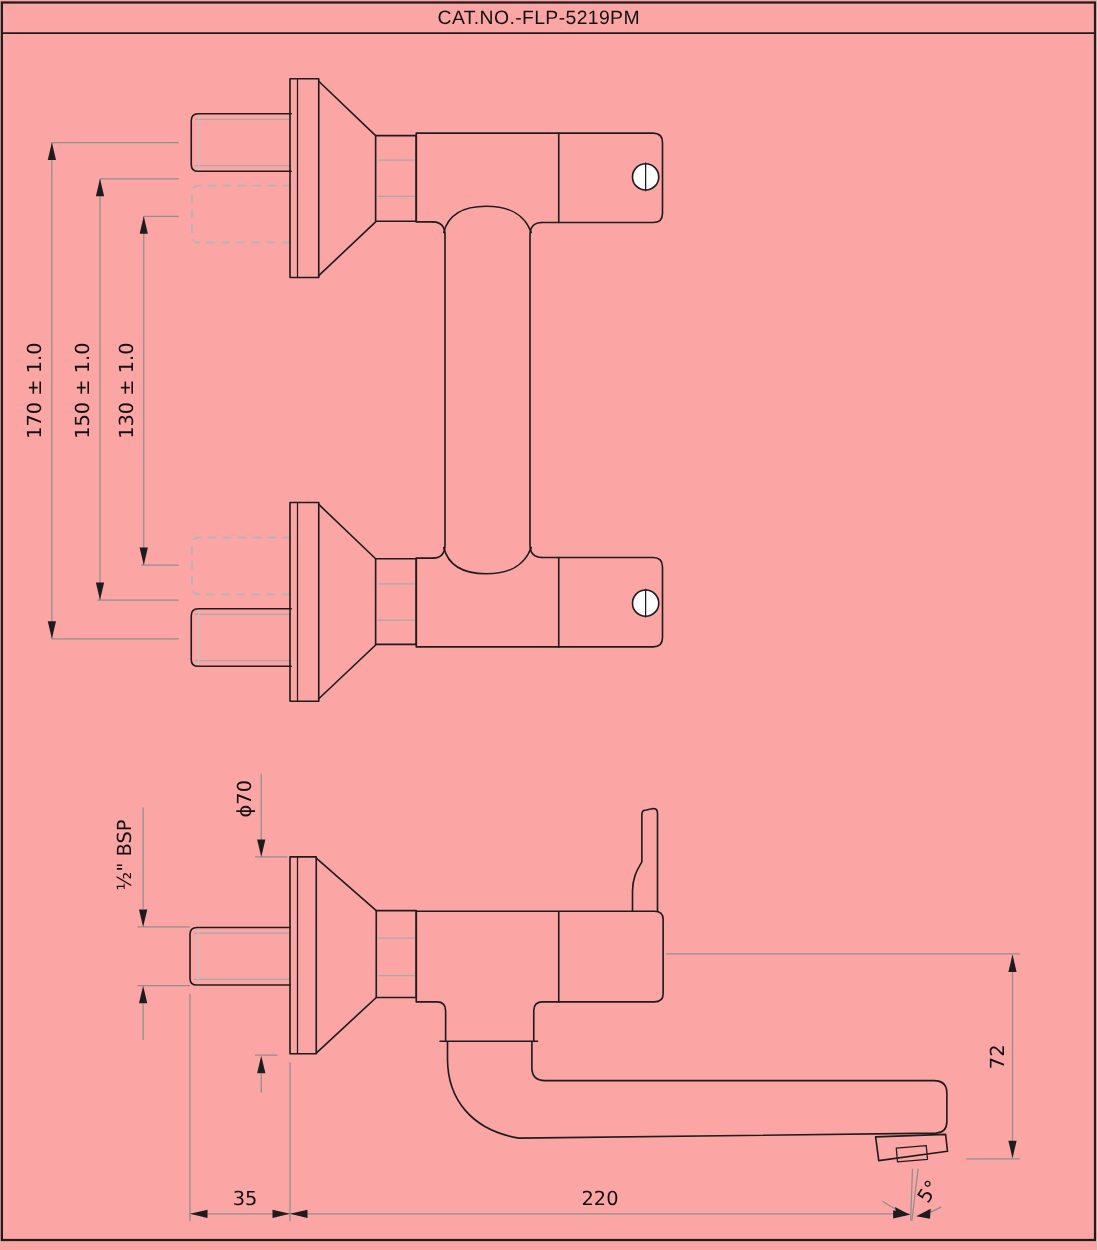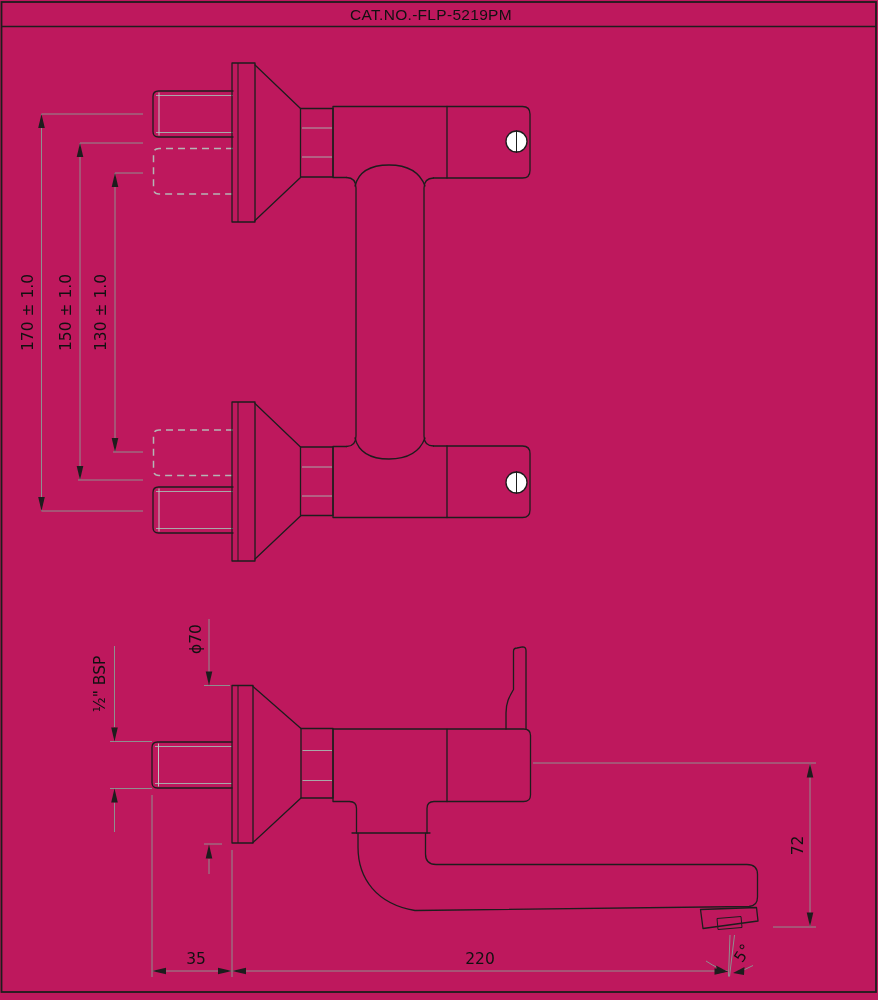--- a/index.html
+++ b/index.html
@@ -1,19 +1,19 @@
 <!DOCTYPE html>
 <html><head>
 <meta charset="utf-8">
 <style>
   html,body{margin:0;padding:0;background:#ffffff;}
   .sheet{
     position:relative;
     width:878px;height:1000px;
-    background:#be185d;
+    background:#fca5a5;
     font-family:"Liberation Sans","DejaVu Sans",sans-serif;
     overflow:hidden;
   }
   svg{display:block}
   .outline{fill:none;stroke:#1d1d1d;stroke-width:1.3;stroke-linejoin:round;stroke-linecap:round;}
   .outline-thin{fill:none;stroke:#1d1d1d;stroke-width:1;stroke-linejoin:round;}
   .thread{fill:none;stroke:#a9a9a9;stroke-width:1;}
   .cap{fill:none;stroke:#c2c2c2;stroke-width:1;}
   .hidden-dash{fill:none;stroke:#b5b5b5;stroke-width:1.5;stroke-dasharray:7 5;stroke-linejoin:round;}
   .dim{fill:none;stroke:#8f8f8f;stroke-width:1;}

